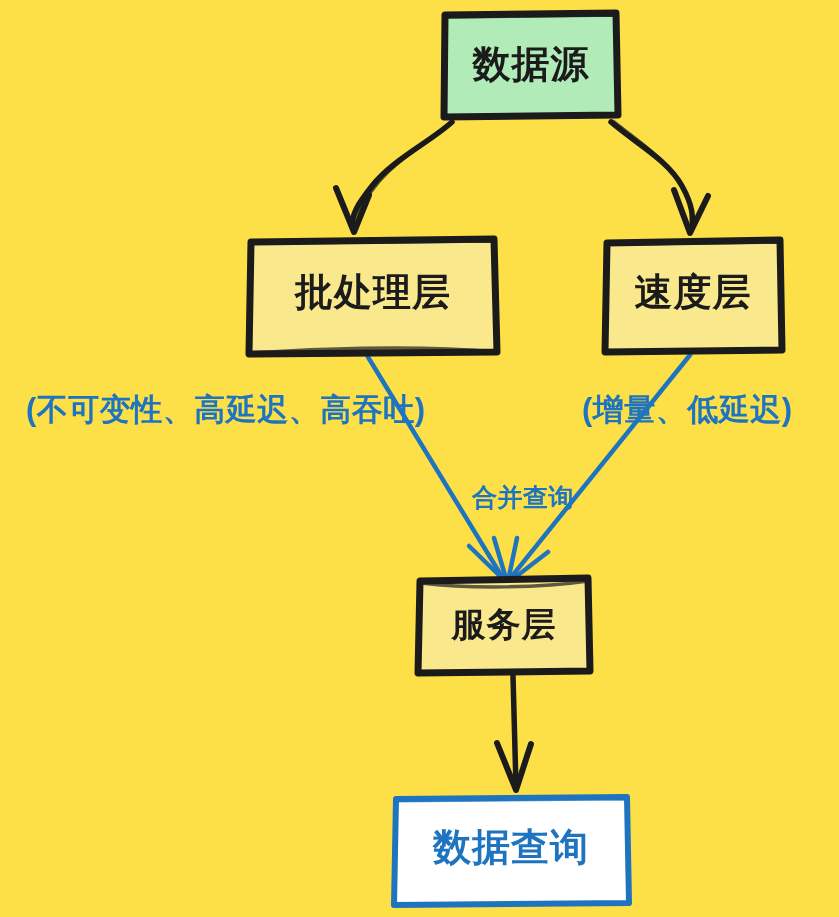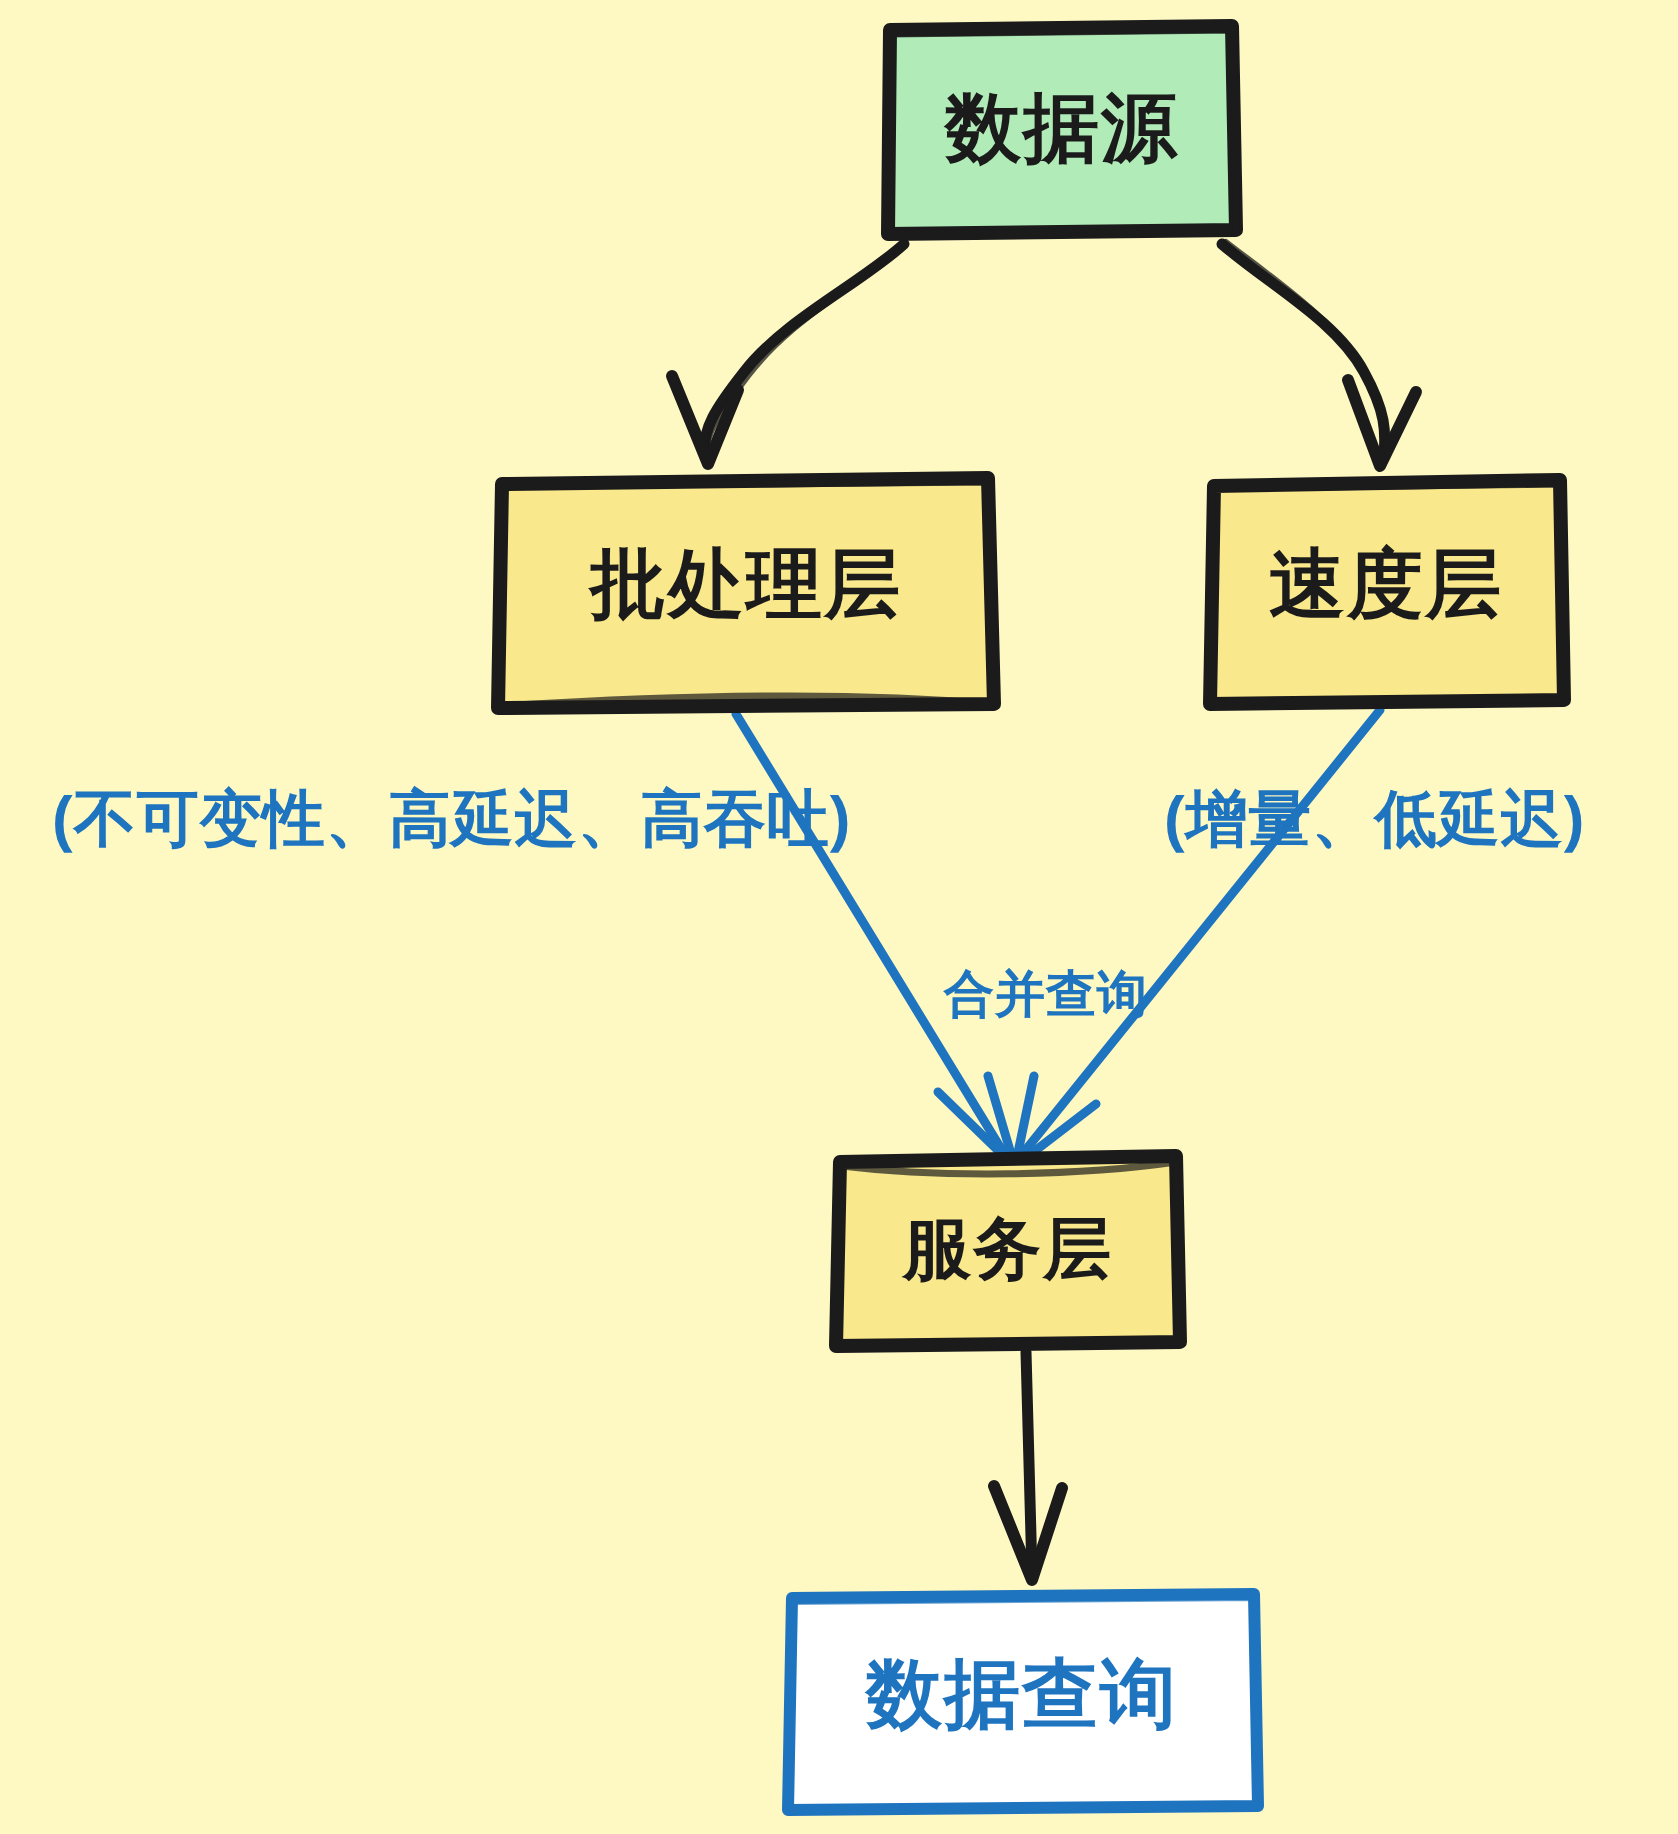--- a/index.html
+++ b/index.html
@@ -10,21 +10,21 @@
   body {
     width: 839px;
     height: 917px;
     overflow: hidden;
     font-family: "Liberation Sans", sans-serif;
   }
   #diagram-root {
     position: relative;
     width: 839px;
     height: 917px;
-    background: #fef9c3;
+    background: #fde047;
   }
   svg#diagram-canvas {
     position: absolute;
     top: 0;
     left: 0;
     width: 839px;
     height: 917px;
     display: block;
   }
   .node-label {

